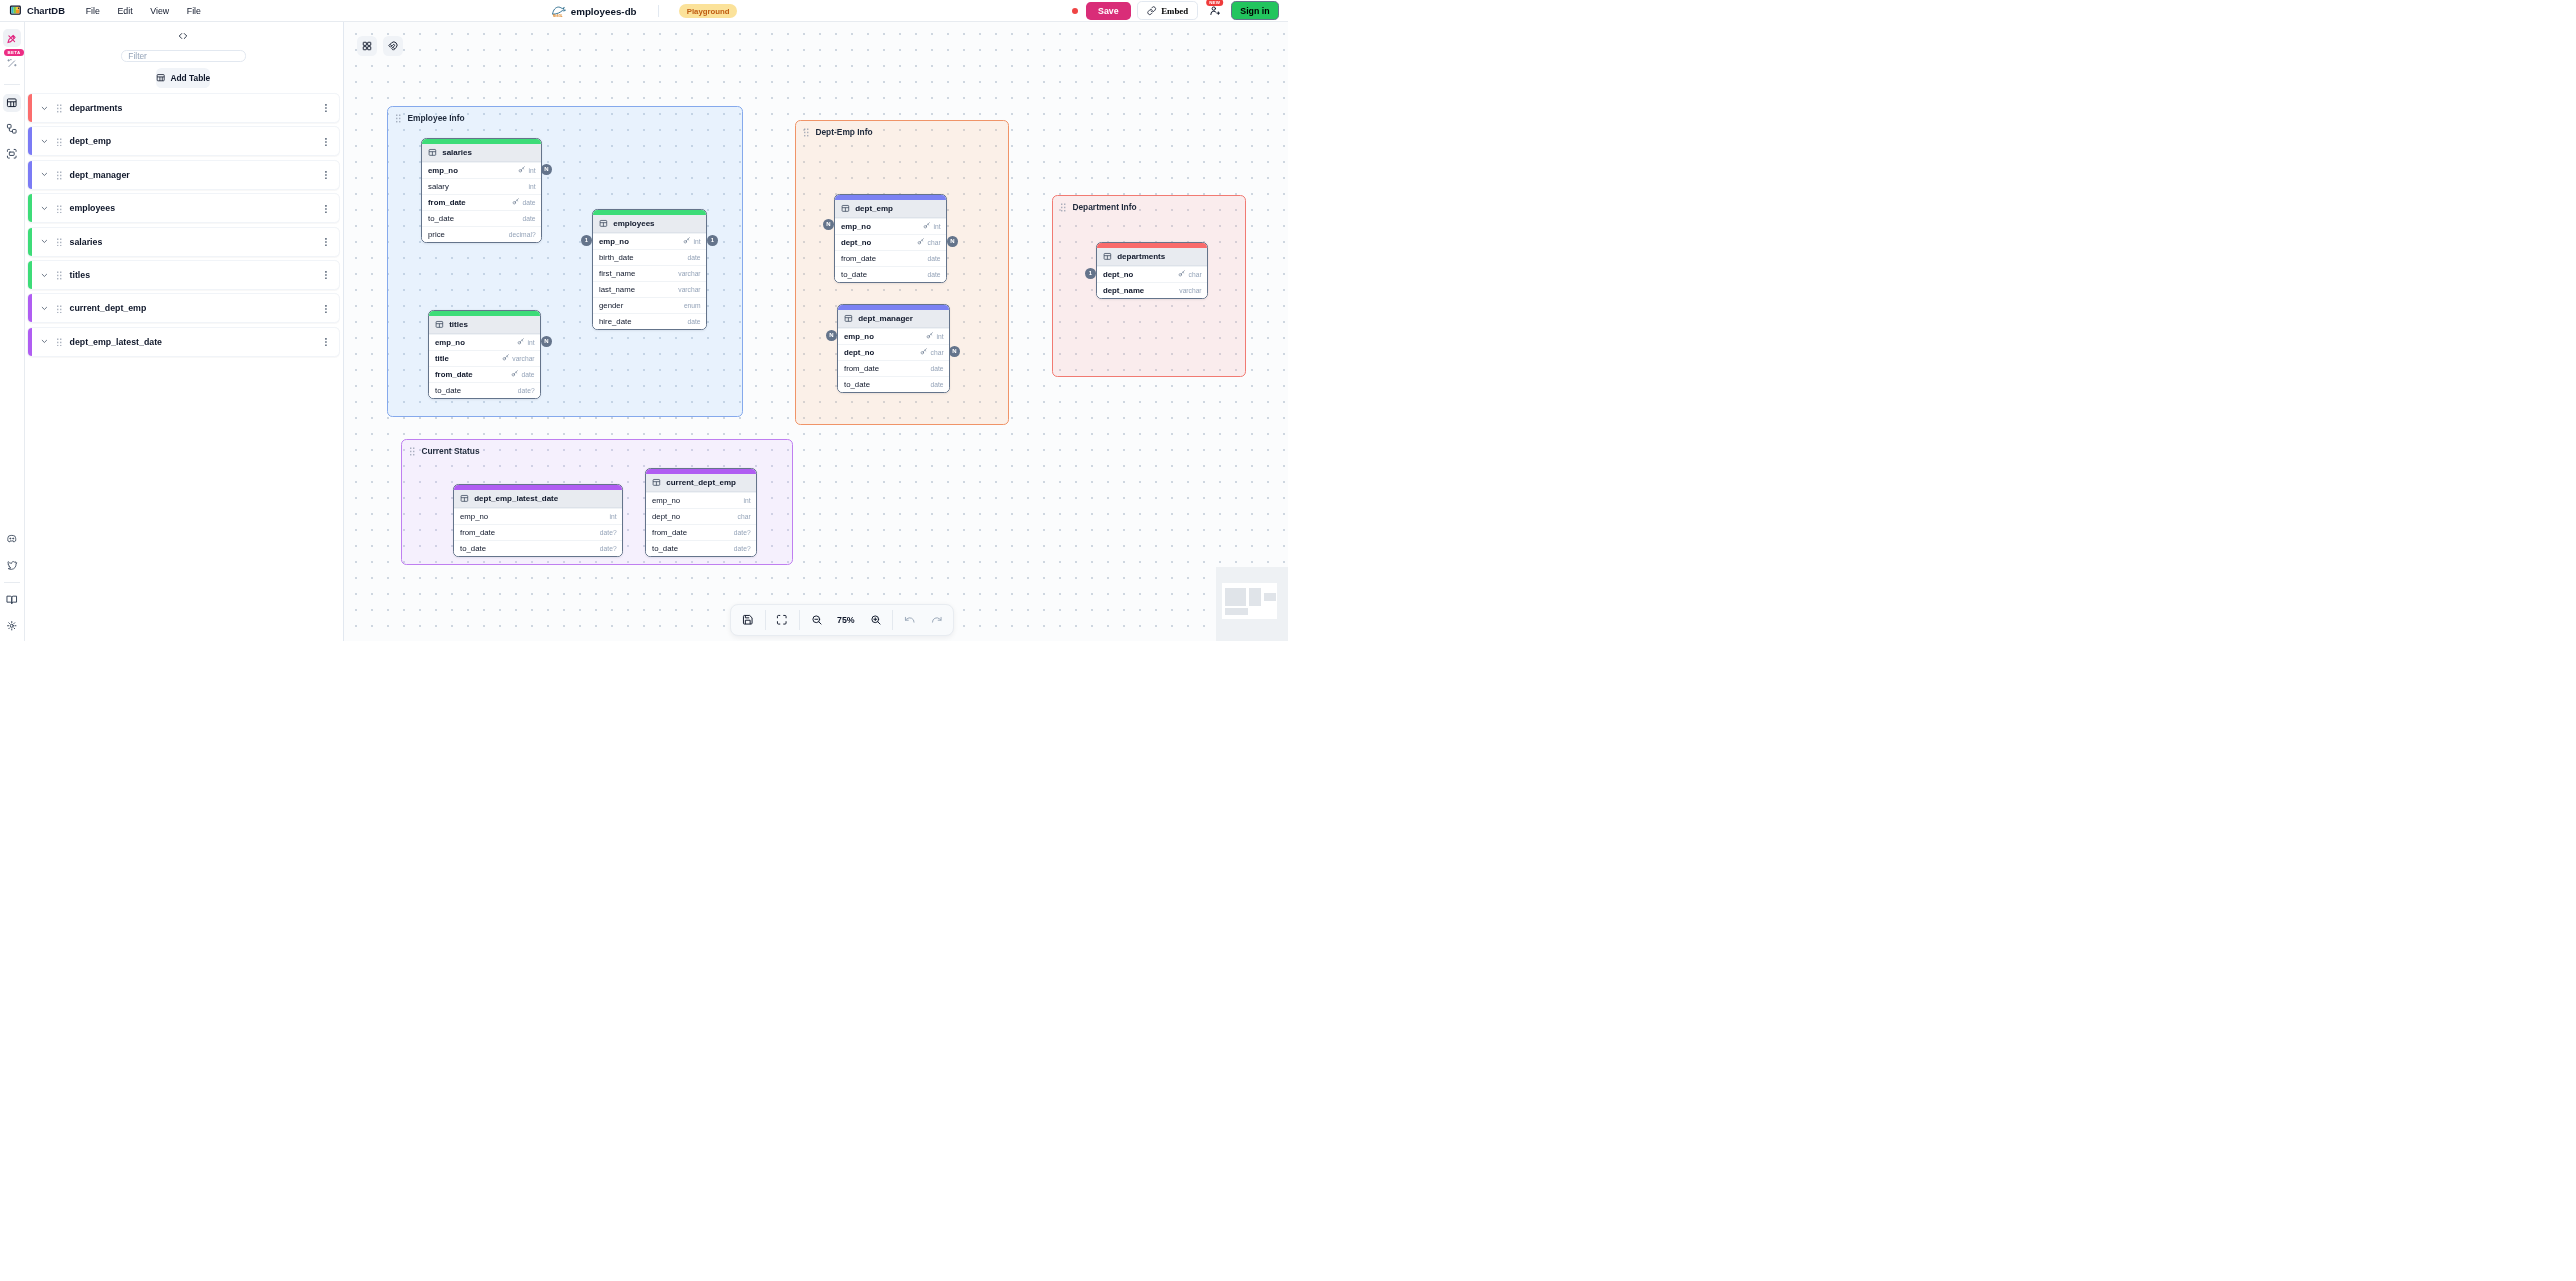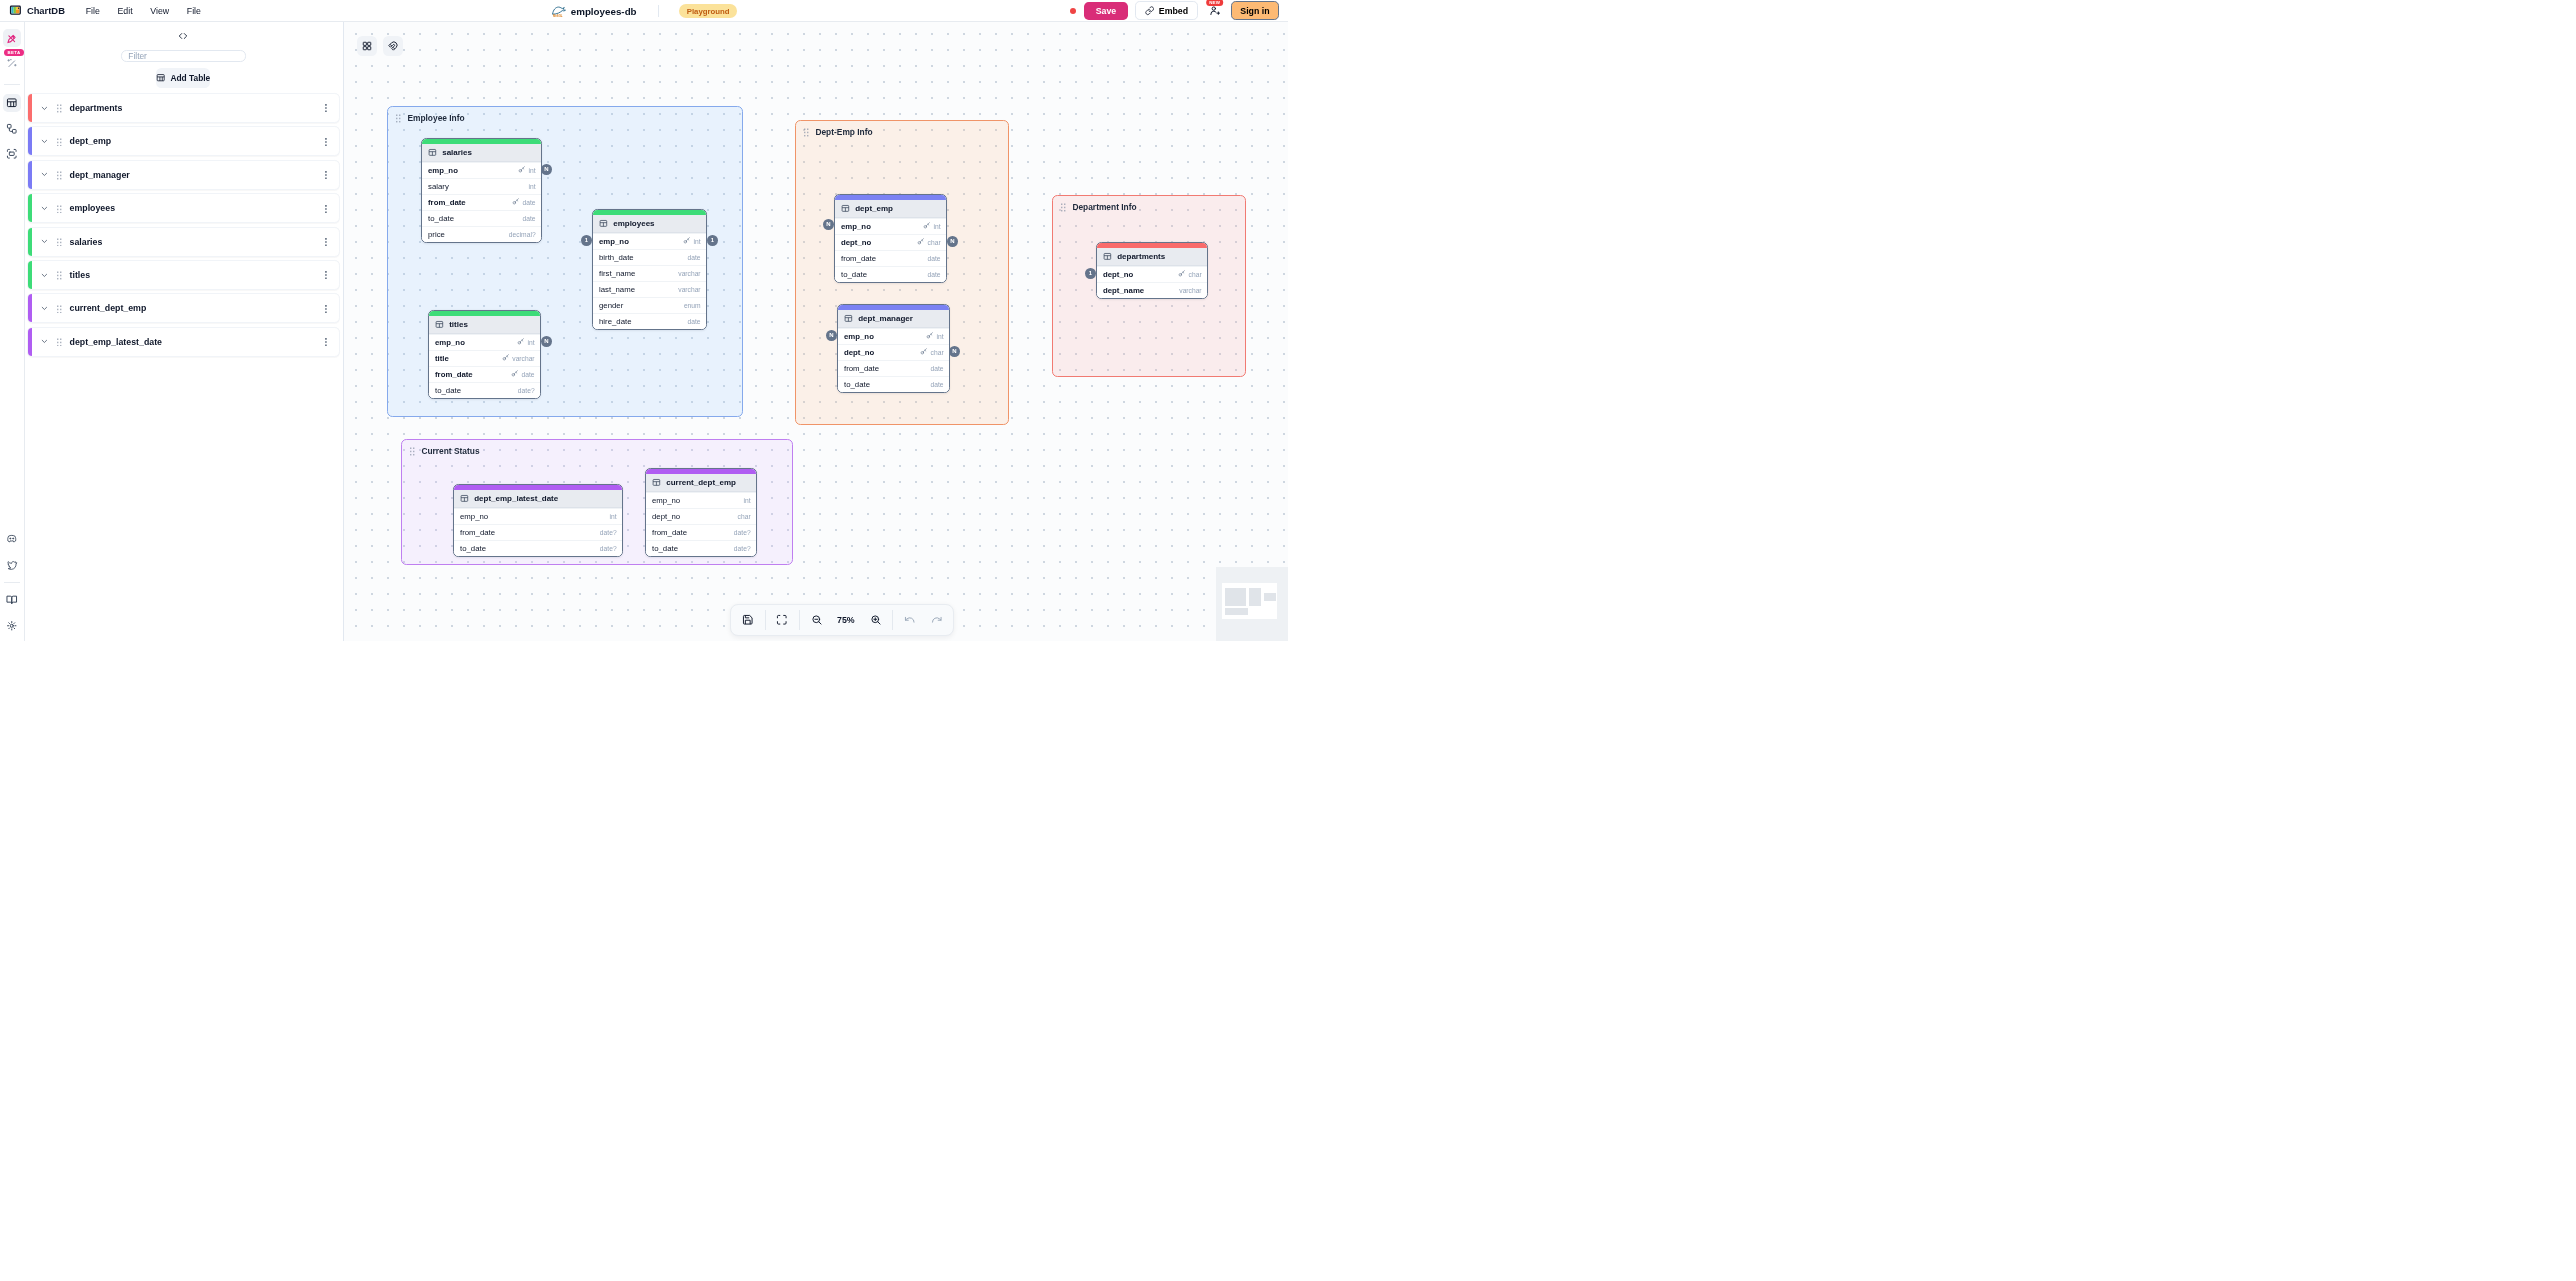--- a/index.html
+++ b/index.html
@@ -17,26 +17,26 @@
                display:flex; align-items:center; gap:21px; }
   .diagram-name { font-size:9.8px; font-weight:700; color:#0b1526; display:flex; align-items:center; gap:4.7px; }
   .tb-divider { width:0.7px; height:12px; background:#e2e8f0; }
   .badge-playground { background:#fbe29a; color:#c05d13; font-size:7.8px; font-weight:700;
                       padding:2.4px 7.4px; border-radius:673px; }
   .tb-right { margin-left:auto; display:flex; align-items:center; gap:6.7px; }
   .unsaved-dot { width:6px; height:6px; border-radius:50%; background:#ef4444; margin-right:1.3px; }
   .btn-save { background:#d92d78; color:#fff; border:none; font-size:8.8px; font-weight:600;
               padding:4px 12px; border-radius:4.7px; font-family:inherit; }
   .btn-embed { background:#fff; border:0.7px solid #e2e8f0; font-size:8.8px; font-weight:600;
-               padding:3.4px 8.8px; border-radius:4.7px; display:flex; align-items:flex-end; gap:4.7px; font-family:Liberation Sans, sans-serif; }
+               padding:3.4px 8.8px; border-radius:4.7px; display:flex; align-items:flex-end; gap:4.7px; font-family:Liberation Serif, serif; }
   .btn-invite { position:relative; background:transparent; border:none; width:20px; height:20px;
                 display:flex; align-items:center; justify-content:center; }
   .badge-new { position:absolute; top:-2px; left:50%; transform:translateX(-50%); background:#ef3b3b; color:#fff;
                font-size:4.4px; font-weight:700; padding:1px 3.4px; border-radius:673px; letter-spacing:0.2px; }
-  .btn-signin { background:#fdba74; border:0.7px solid #64748b; font-size:8.8px; font-weight:600;
+  .btn-signin { background:#22c55e; border:0.7px solid #64748b; font-size:8.8px; font-weight:600;
                 padding:3.4px 8px; border-radius:4.7px; font-family:inherit; }
 
   
   .rail { position:absolute; left:0; top:22px; bottom:0; width:25px; background:#fff;
           border-right:0.7px solid #e7ebf0; display:flex; flex-direction:column; align-items:center; z-index:20; }
   .rail-btn { width:18px; height:18px; border-radius:4.7px; display:flex; align-items:center;
               justify-content:center; color:#334155; background:transparent; border:none; position:relative; }
   .rail-btn.active { background:#eef1f5; }
   .rail-sep { width:16px; height:0.7px; background:#e7ebf0; }
   .beta-pill { background:#ec2d84; color:#fff; font-size:4.4px; font-weight:700; padding:1.3px 4px;

